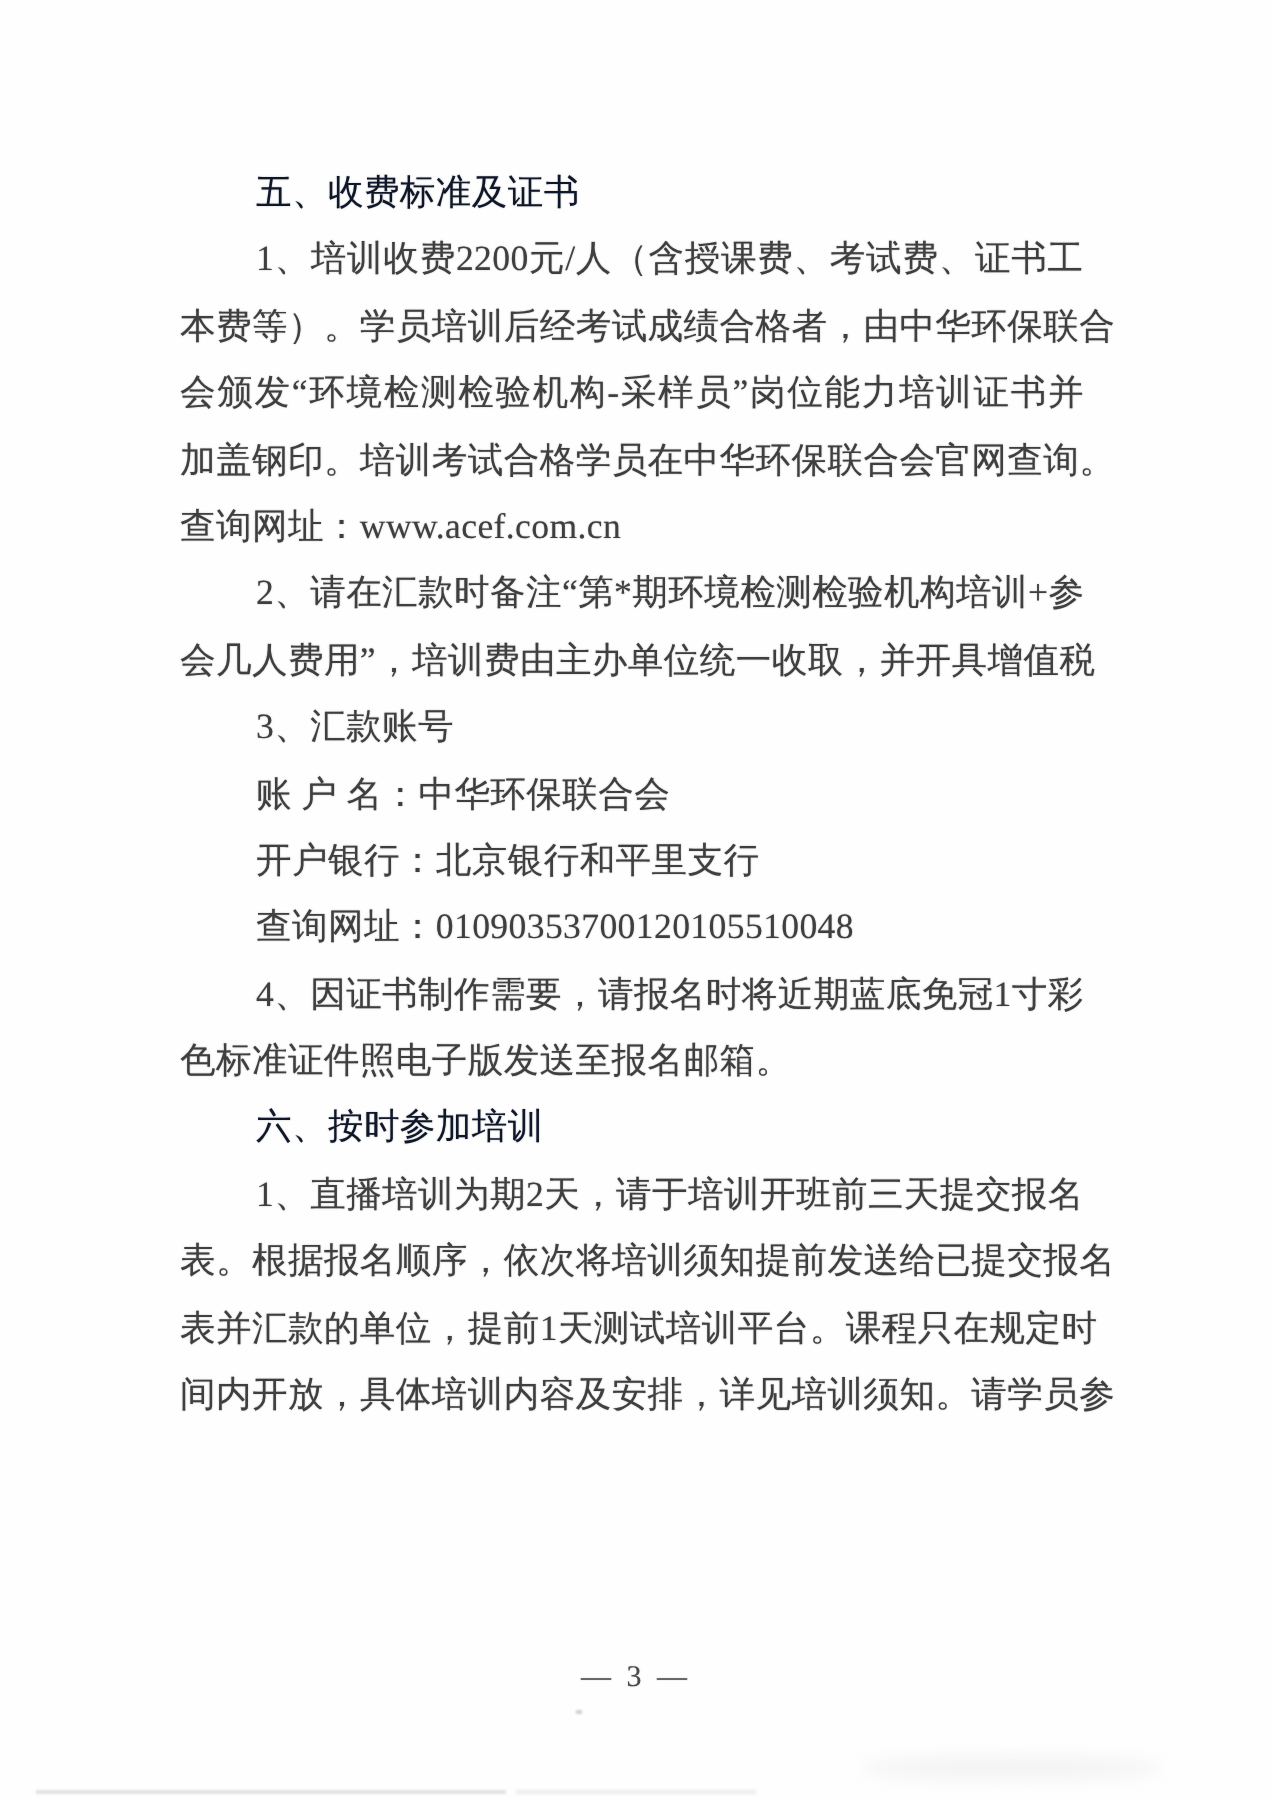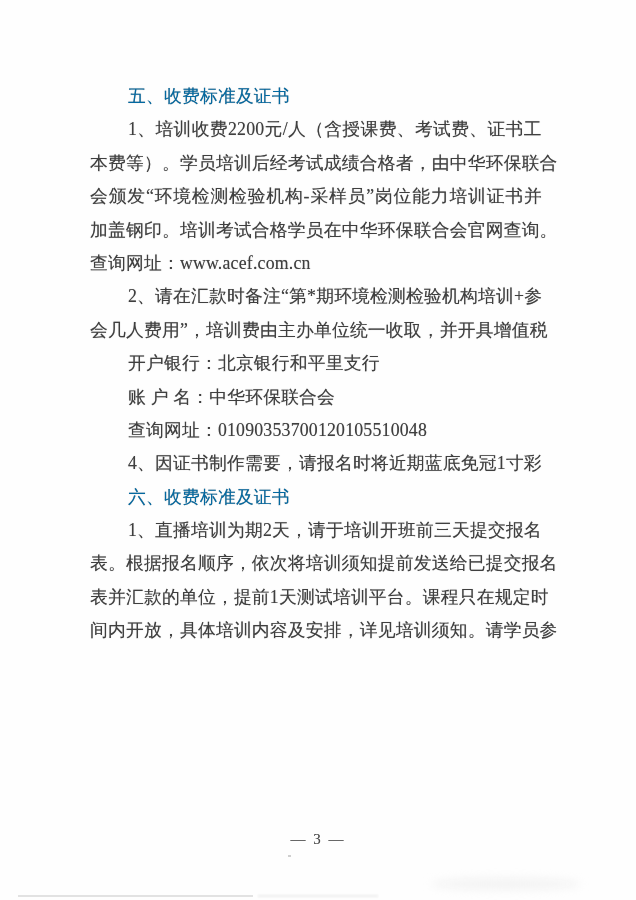--- a/index.html
+++ b/index.html
@@ -37,21 +37,21 @@
   .line.justify {
     display: flex;
     justify-content: space-between;
     align-items: baseline;
     white-space: normal;
   }
   .line.justify span {
     flex: 0 0 auto;
   }
   .line.heading {
-    color: #0369a1;
+    color: #0f172a;
   }
   .footer {
     position: absolute;
     top: 830px;
     left: 0;
     width: 636px;
     text-align: center;
   }
   .footer .pageno {
     font-size: 15px;
@@ -263,22 +263,23 @@
         <span>收</span>
         <span>取</span>
         <span>，</span>
         <span>并</span>
         <span>开</span>
         <span>具</span>
         <span>增</span>
         <span>值</span>
         <span>税</span>
       </div>
+      <div class="line indent">3、汇款账号</div>
+      <div class="line indent">账 户 名：中华环保联合会</div>
       <div class="line indent">开户银行：北京银行和平里支行</div>
-      <div class="line indent">账 户 名：中华环保联合会</div>
       <div class="line indent">查询网址：01090353700120105510048</div>
       <div class="line indent justify">
         <span>4</span>
         <span>、</span>
         <span>因</span>
         <span>证</span>
         <span>书</span>
         <span>制</span>
         <span>作</span>
         <span>需</span>
@@ -292,21 +293,22 @@
         <span>近</span>
         <span>期</span>
         <span>蓝</span>
         <span>底</span>
         <span>免</span>
         <span>冠</span>
         <span>1</span>
         <span>寸</span>
         <span>彩</span>
       </div>
-      <div class="line indent heading">六、收费标准及证书</div>
+      <div class="line">色标准证件照电子版发送至报名邮箱。</div>
+      <div class="line indent heading">六、按时参加培训</div>
       <div class="line indent justify">
         <span>1</span>
         <span>、</span>
         <span>直</span>
         <span>播</span>
         <span>培</span>
         <span>训</span>
         <span>为</span>
         <span>期</span>
         <span>2</span>

